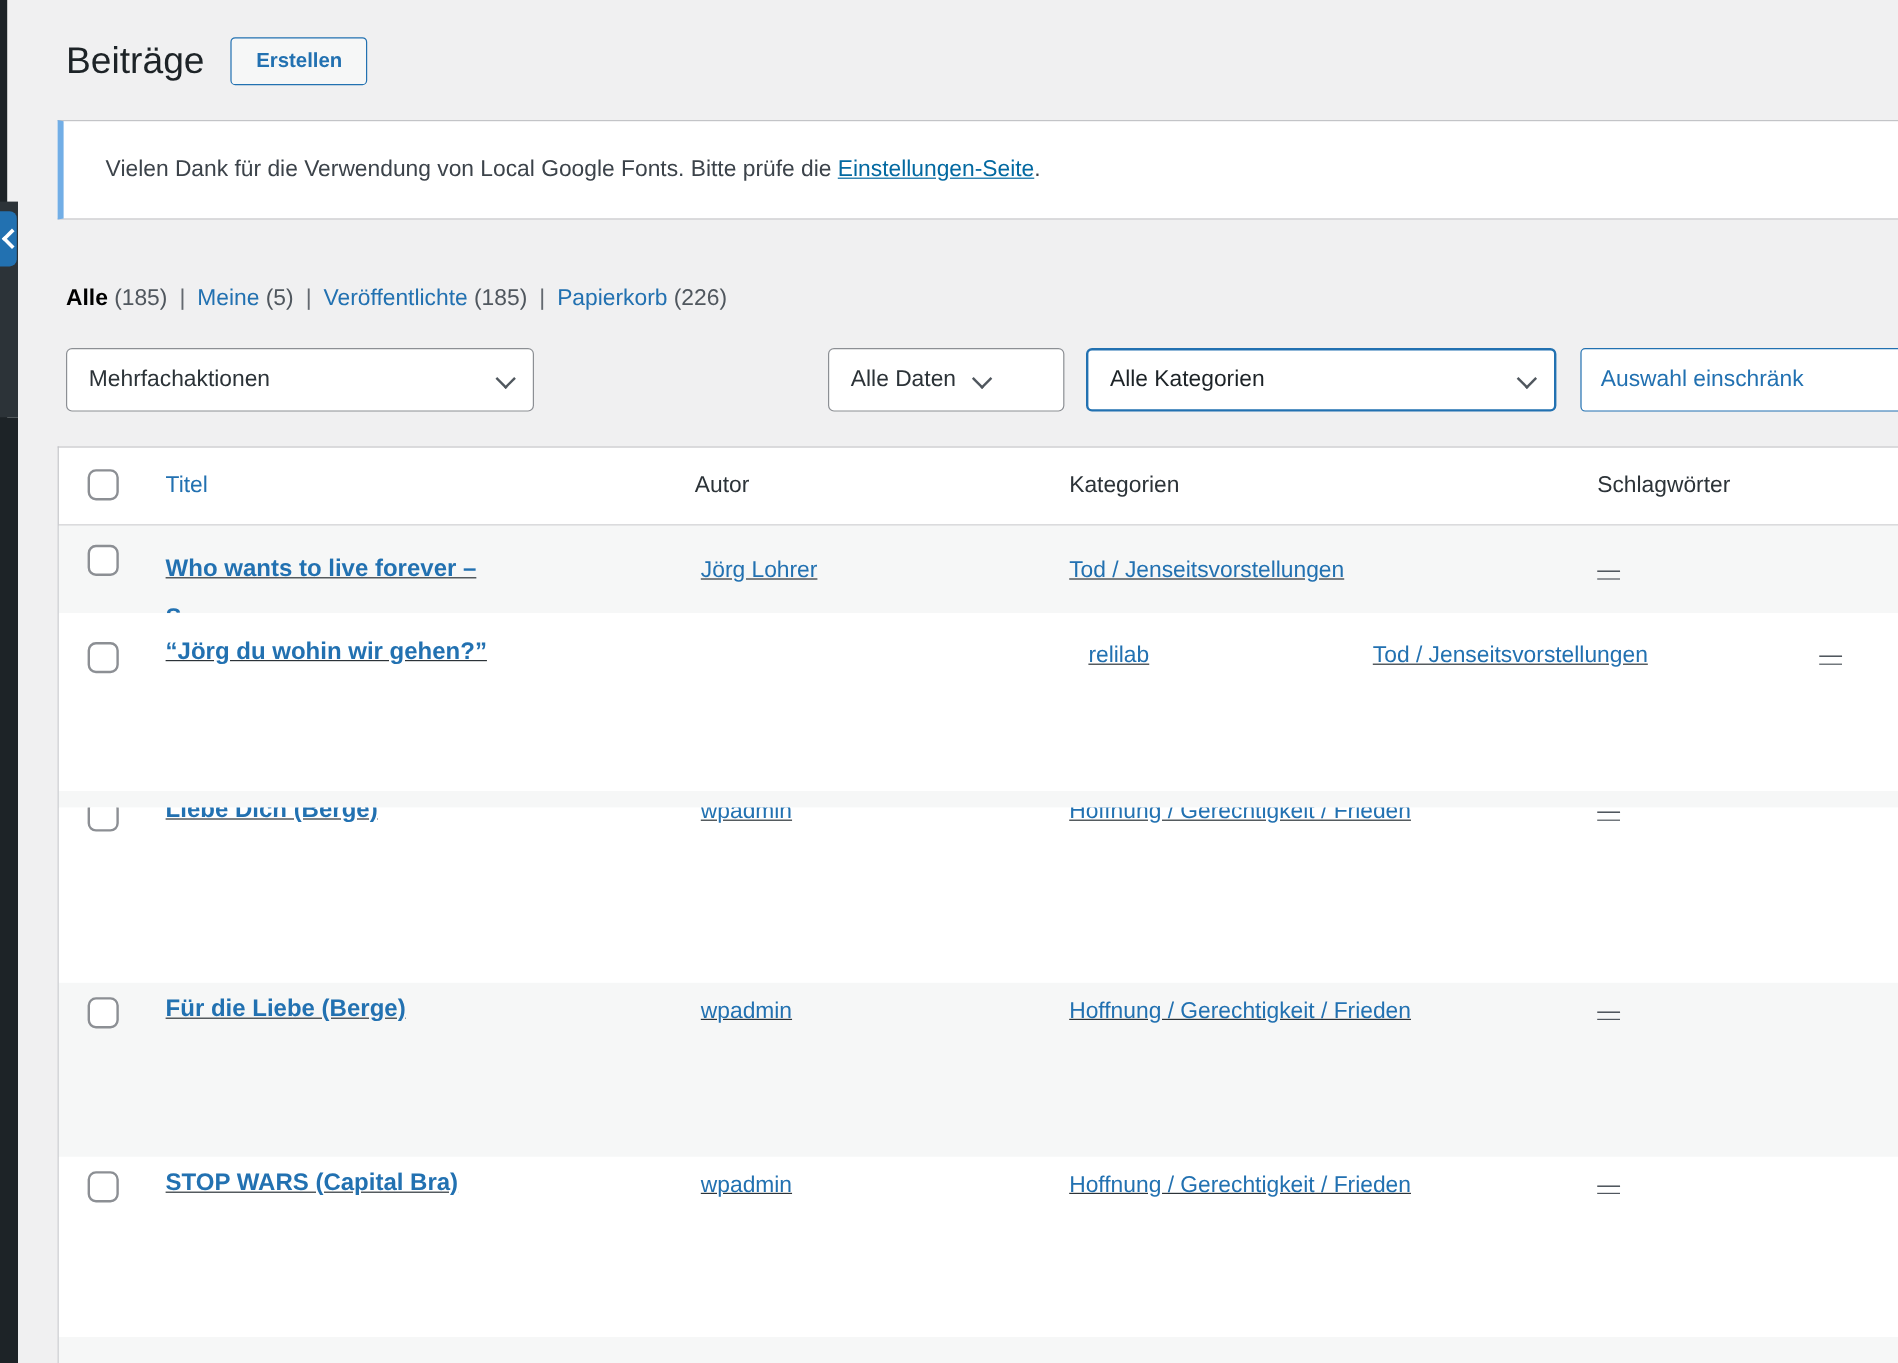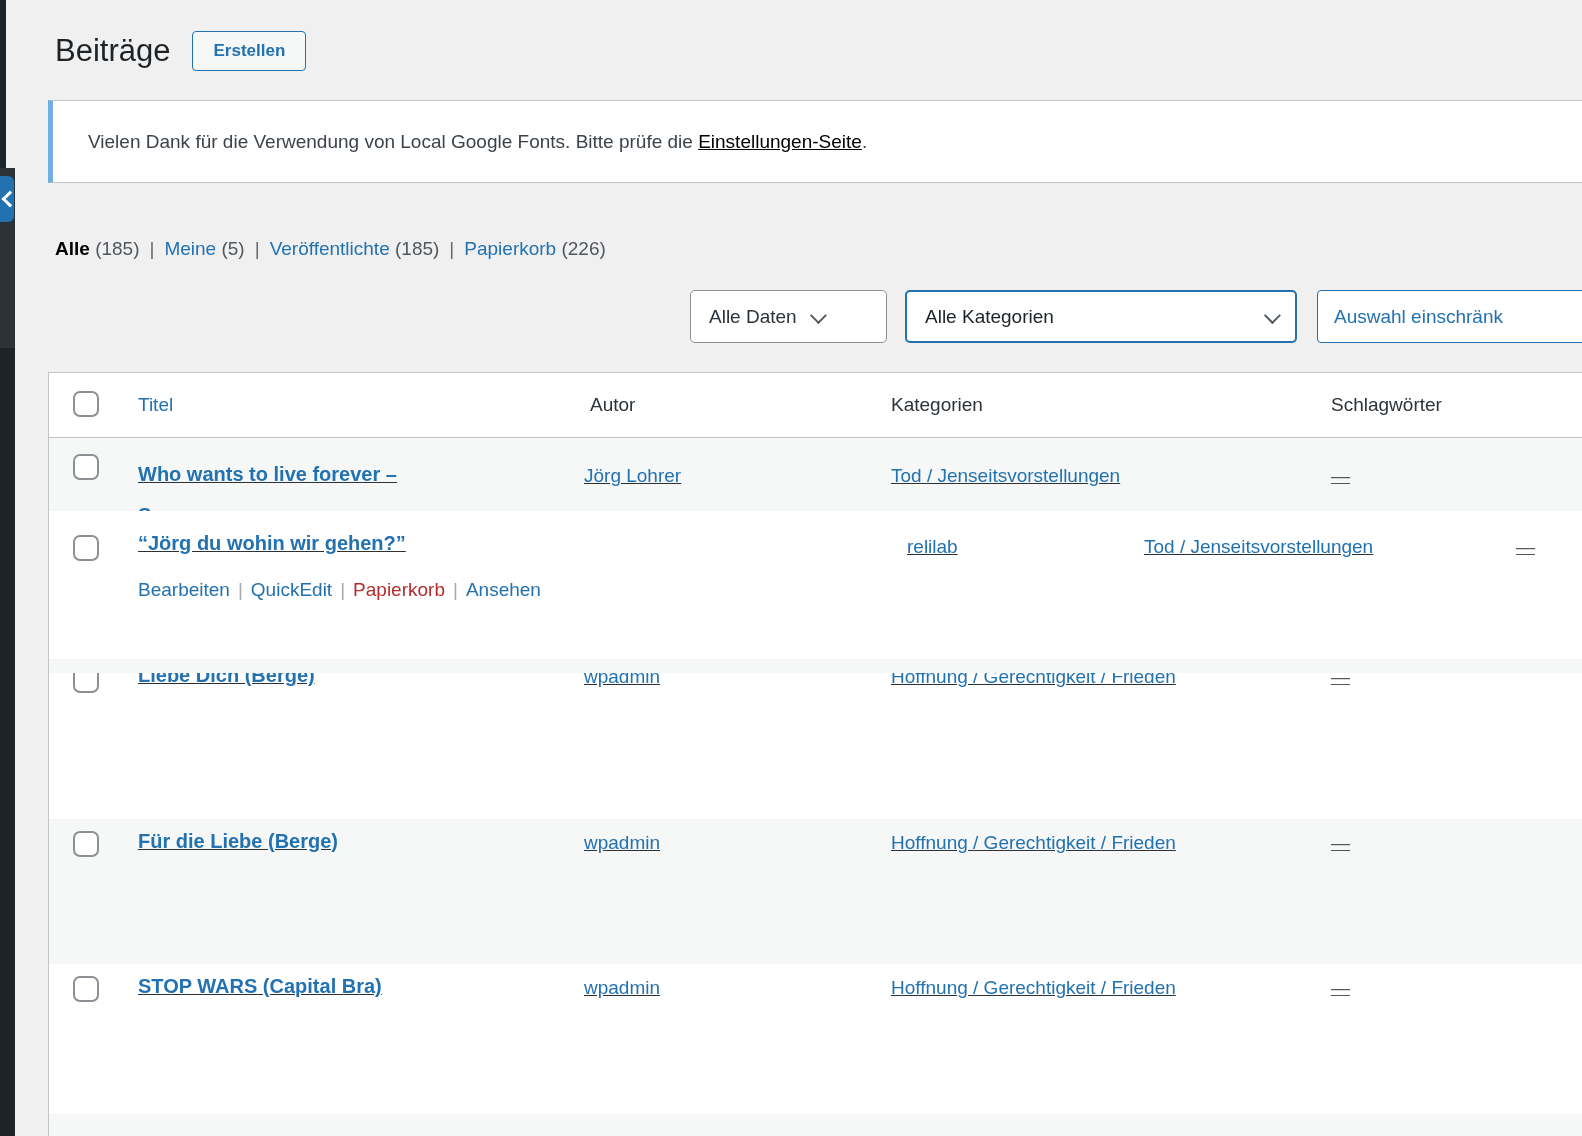--- a/index.html
+++ b/index.html
@@ -27,21 +27,21 @@
     font-size:17px;font-weight:600;background:#f6f7f7;line-height:24px;
   }
 
   
   .notice{
     position:absolute;left:48px;top:100px;right:-2px;height:83px;
     background:#fff;border:1px solid #c3c4c7;border-left:5px solid #72aee6;
     display:flex;align-items:center;box-sizing:border-box;
     font-size:19px;color:#3c434a;padding-left:35px;
   }
-  .notice a{color:#000000;text-decoration:underline;}
+  .notice a{color:#0369a1;text-decoration:underline;}
 
   
   .filters{position:absolute;left:55px;top:238px;font-size:19px;white-space:nowrap;}
   .filters .f-item{color:#2271b1;}
   .filters .f-item.current .f-label{color:#000;font-weight:700;text-align:center;}
   .filters .f-count{color:#50575e;}
   .filters .fsep{color:#646970;margin:0 10px;}
 
   
   .toolbar{position:absolute;left:0;top:290px;height:54px;width:1700px;}
@@ -65,21 +65,21 @@
 
   
   .table{
     position:absolute;left:48px;top:372px;width:1560px;
     background:#fff;border-top:1px solid #c3c4c7;border-left:1px solid #c3c4c7;
     box-sizing:border-box;
   }
   .thead{position:relative;height:64px;border-bottom:1px solid #c3c4c7;font-size:19px;}
   .th{position:absolute;top:19px;line-height:26px;color:#2c3338;}
   .th-title{left:89px;color:#2271b1;}
-  .th-author{left:541px;}
+  .th-author{left:530px;}
   .th-cats{left:842px;}
   .th-tags{left:1282px;}
 
   .cb{
     position:absolute;left:24px;width:26px;height:26px;background:#fff;
     border:2px solid #8c8f94;border-radius:7px;box-sizing:border-box;cursor:pointer;
   }
   .thead .cb{top:18px;}
 
   .row{position:relative;overflow:hidden;font-size:19px;}
@@ -151,20 +151,24 @@
   <span>
     <span>Vielen Dank für die Verwendung von Local Google Fonts. Bitte prüfe die </span><a>Einstellungen-Seite</a><span>.</span>
   </span>
 </div>
 
 <div class="filters">
   <a class="f-item current"><span class="f-label">Alle</span> <span class="f-count">(185)</span></a><span class="fsep">|</span><a class="f-item"><span class="f-label">Meine</span> <span class="f-count">(5)</span></a><span class="fsep">|</span><a class="f-item"><span class="f-label">Veröffentlichte</span> <span class="f-count">(185)</span></a><span class="fsep">|</span><a class="f-item"><span class="f-label">Papierkorb</span> <span class="f-count">(226)</span></a>
 </div>
 
 <div class="toolbar">
+  <div class="select sel-bulk">
+    <span>Mehrfachaktionen</span>
+    <span class="caret"></span>
+  </div>
   <div class="select sel-date">
     <span>Alle Daten</span>
     <span class="caret"></span>
   </div>
   <div class="select sel-cat">
     <span>Alle Kategorien</span>
     <span class="caret"></span>
   </div>
   <div class="btn-secondary btn-limit">
     <span>Auswahl einschränk</span>
@@ -187,23 +191,20 @@
       <a class="post-title"><span>Who wants to live forever –</span><span class="t2">S</span></a>
     </div>
     <div class="cell c-author"><a>Jörg Lohrer</a></div>
     <div class="cell c-cats"><a>Tod / Jenseitsvorstellungen</a></div>
     <div class="cell c-tags dash">—</div>
   </div>
 
   <div class="row r1">
     <span class="cb"></span>
     <div class="cell c-title"><a class="post-title">“Jörg du wohin wir gehen?”</a></div>
-    <div class="row-actions">
-      <a>Bearbeiten</a><span class="asep">|</span><a>QuickEdit</a><span class="asep">|</span><a class="danger">Papierkorb</a><span class="asep">|</span><a>Ansehen</a>
-    </div>
     <div class="cell c-author"><a>relilab</a></div>
     <div class="cell c-cats"><a>Tod / Jenseitsvorstellungen</a></div>
     <div class="cell c-tags dash">—</div>
   </div>
 
   <div class="band"></div>
 
   <div class="row r2">
     <div class="shift">
       <span class="cb"></span>

